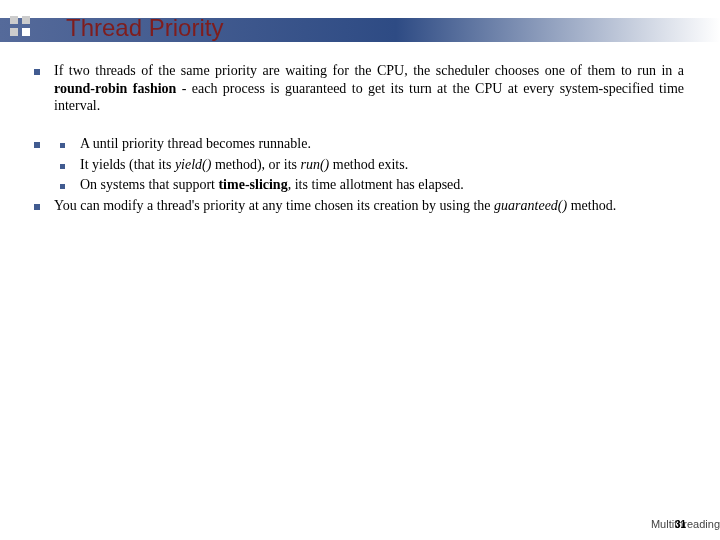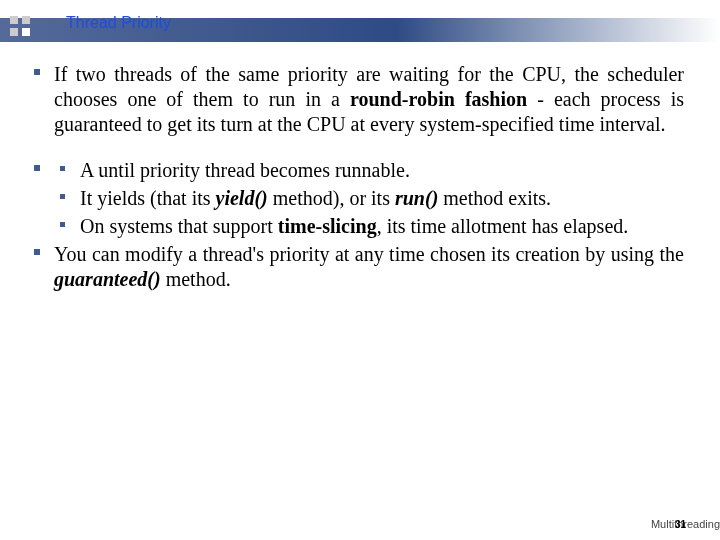--- a/index.html
+++ b/index.html
@@ -5,30 +5,30 @@
   html,body{margin:0;padding:0;width:720px;height:540px;background:#fff;font-family:"Times New Roman",Times,serif;color:#000;overflow:hidden}
   .slide{width:720px;height:540px;position:relative;box-sizing:border-box}
   .titlebar{position:absolute;left:0;top:18px;width:100%;height:24px}
   .grad{position:absolute;left:0;top:0;height:24px;width:100%;background:linear-gradient(to right,#556a9a,#2e4b84 55%,#fff 100%)}
   .square{position:absolute;width:8px;height:8px;background:#ccc}
   .sq1{left:10px;top:-2px}
   .sq2{left:22px;top:-2px}
   .sq3{left:10px;top:10px}
   .sq4{left:22px;top:10px;background:#fff}
   .sqw{left:34px;top:-6px;width:16px;height:16px;background:#fff;border-right:2px solid #ccc;border-bottom:2px solid #ccc}
-  .title{position:absolute;left:66px;top:-4px;color:#1d4ed8;font-family:Arial,Helvetica,sans-serif;font-size:16px;font-weight:400}
-  .body{position:absolute;left:32px;right:36px;top:62px;font-size:20px;line-height:1.26}
+  .title{position:absolute;left:66px;top:-4px;color:#7f1d1d;font-family:Arial,Helvetica,sans-serif;font-size:24px;font-weight:400}
+  .body{position:absolute;left:32px;right:36px;top:62px;font-size:14px;line-height:1.26}
   .bullet{position:relative;padding-left:22px;margin-bottom:20px;text-align:justify}
   .bullet .sqb{position:absolute;left:2px;top:7px;width:6px;height:6px;background:#415b90}
   .sub{position:relative;padding-left:22px;margin-bottom:3px;text-align:justify;margin-left:26px}
   .sub .sqb{position:absolute;left:2px;top:8px;width:5px;height:5px;background:#415b90}
   .footer{position:absolute;bottom:10px;width:100%;text-align:right;font-family:Arial,Helvetica,sans-serif;font-size:11px;color:#444}
   .pagenum{position:absolute;right:34px;bottom:10px;font-family:Arial,Helvetica,sans-serif;font-size:10px;color:#000;font-weight:bold}
   b{font-weight:bold}
-  i.b{font-style:italic;font-weight:bold}
+  i.b{font-style:italic;font-weight:normal}
 </style>
 </head>
 <body>
 <div class="slide">
 
   <div class="titlebar">
     <div class="grad"></div>
     <div class="square sq1"></div>
     <div class="square sq2"></div>
     <div class="square sq3"></div>

